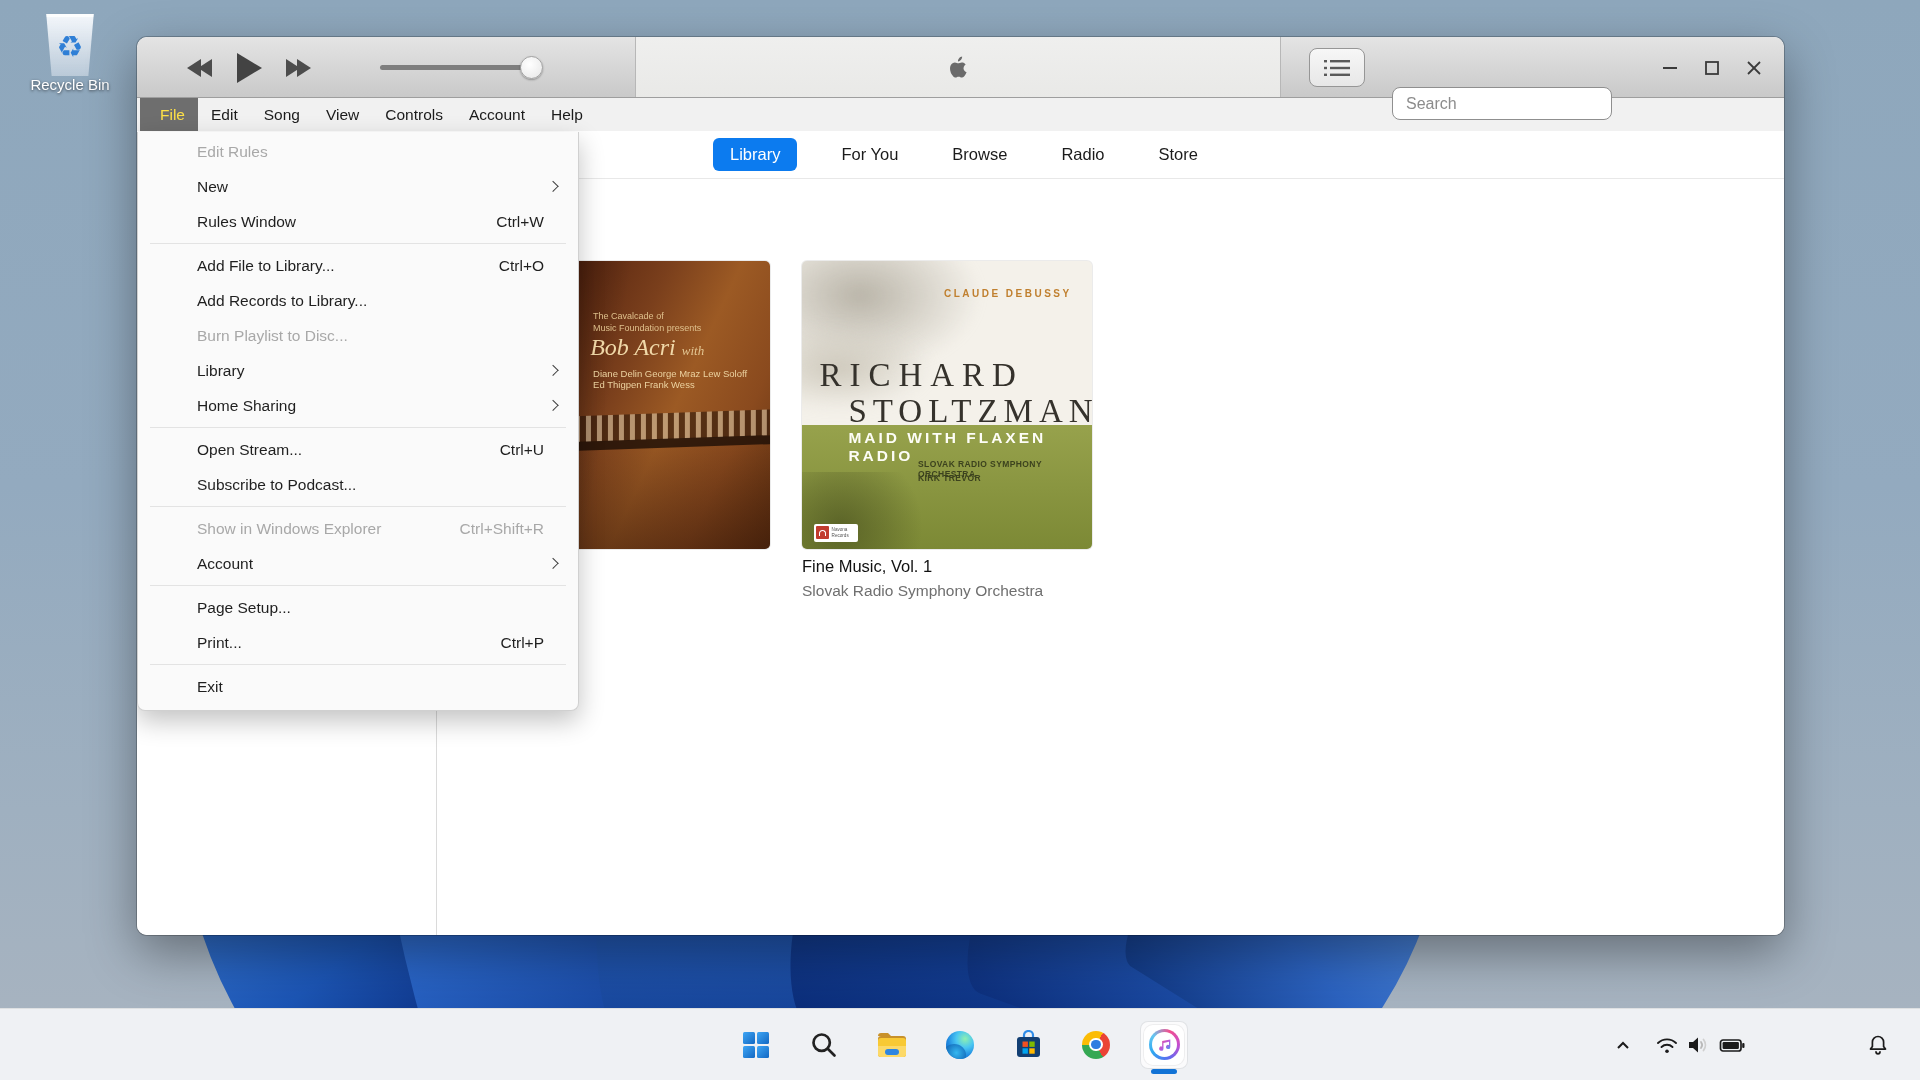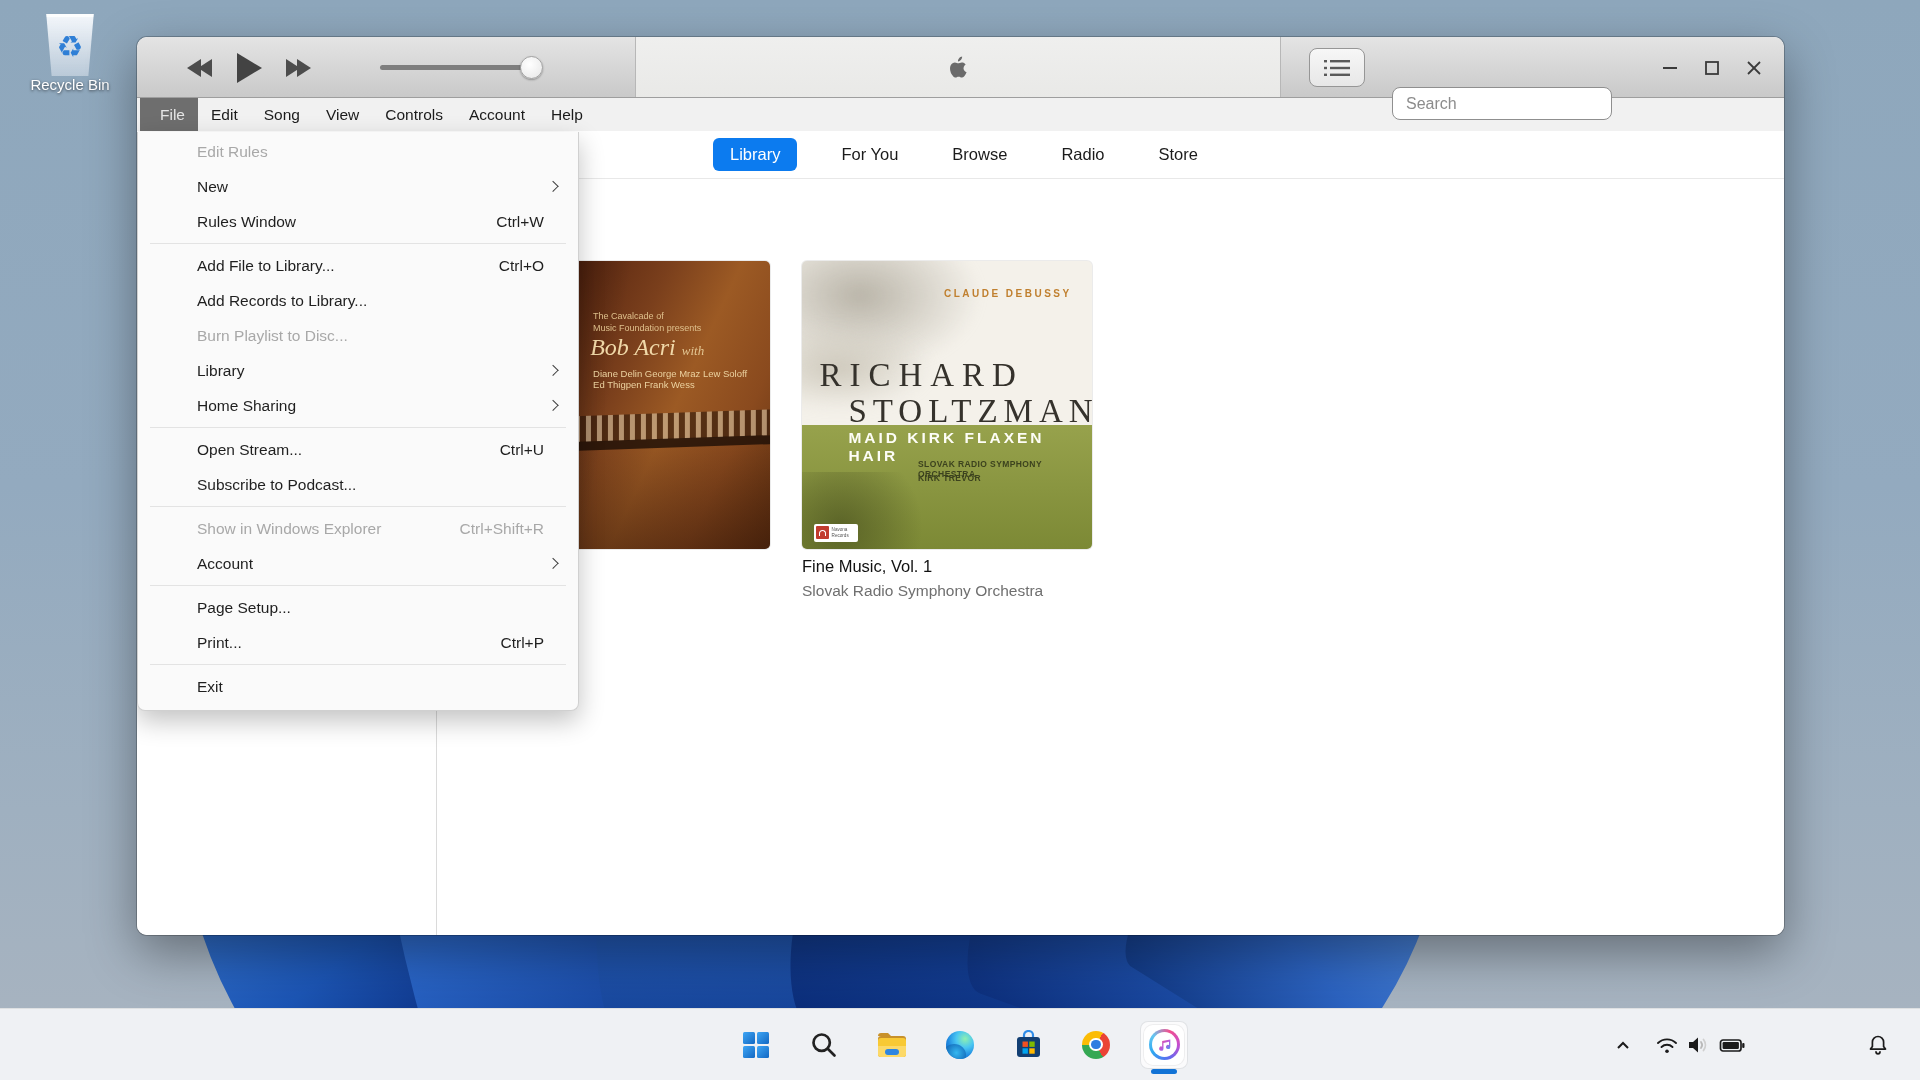--- a/index.html
+++ b/index.html
@@ -44,21 +44,21 @@
   .searchbox { position:absolute; left:1255px; top:14px; width:220px; height:33px; border:1px solid #8f8f8f; border-radius:8px;
     background:#fff; display:flex; align-items:center; padding:0 8px;margin-top:36px; }
   .searchbox input { border:none; outline:none; flex:1; font-size:16px; color:#333; background:transparent; font-family:"Liberation Sans",sans-serif; }
   .searchbox input::placeholder { color:#8c8c8c; }
   .winctl { position:absolute; right:14px; top:0; height:61px; display:flex; align-items:center; gap:10px; }
   .wbtn { width:32px; height:32px; border:none; background:none; display:grid; place-items:center; cursor:pointer; }
 
   
   .menubar { height:33px; background:#f1f1f1; display:flex; align-items:stretch; padding-left:3px; }
   .mb-item { display:flex; align-items:center; padding:0 13px; font-size:15.5px; color:#1b1b1b; cursor:pointer; }
-  .mb-item.active { background:#6e6e6e; color:#e5e5e5;padding-left:20px; }
+  .mb-item.active { background:#6e6e6e; color:#fde047;padding-left:20px; }
 
   
   .navbar { height:48px; background:#fff; border-bottom:1px solid #e8e8e8; display:flex; align-items:center; justify-content:center; gap:34px; }
   .tab { font-size:16.5px; color:#1b1b1b; cursor:pointer; padding:7px 10px; }
   .tab.active { background:#0c7bef; color:#fff; padding:7px 17px; border-radius:6px; }
 
   
   .content { position:relative; height:756px; background:#fff; }
   .divider { position:absolute; left:299px; top:0; bottom:0; width:1px; background:#dadada; }
   .album { position:absolute; top:82px; width:290px; height:288px; border-radius:5px; overflow:hidden; box-shadow:0 0 0 1px rgba(0,0,0,.08); cursor:pointer; }
@@ -249,21 +249,21 @@
       </div>
 
       <div class="album alb2">
         <div class="blur1"></div>
         <div class="blur2"></div>
         <div class="composer">CLAUDE DEBUSSY</div>
         <div class="perf1">RICHARD</div>
         <div class="perf2">STOLTZMAN</div>
         <div class="band">
           <div class="horn"></div>
-          <div class="subtitle">MAID KIRK FLAXEN HAIR</div>
+          <div class="subtitle">MAID WITH FLAXEN RADIO</div>
           <div class="orch">SLOVAK RADIO SYMPHONY ORCHESTRA</div>
           <div class="cond">KIRK TREVOR</div>
           <div class="navona">
             <span class="nsq">
                 <i></i>
               </span>
             <span class="ntxt">
               <span>Navona</span><br>
               <span>Records</span>
             </span>

